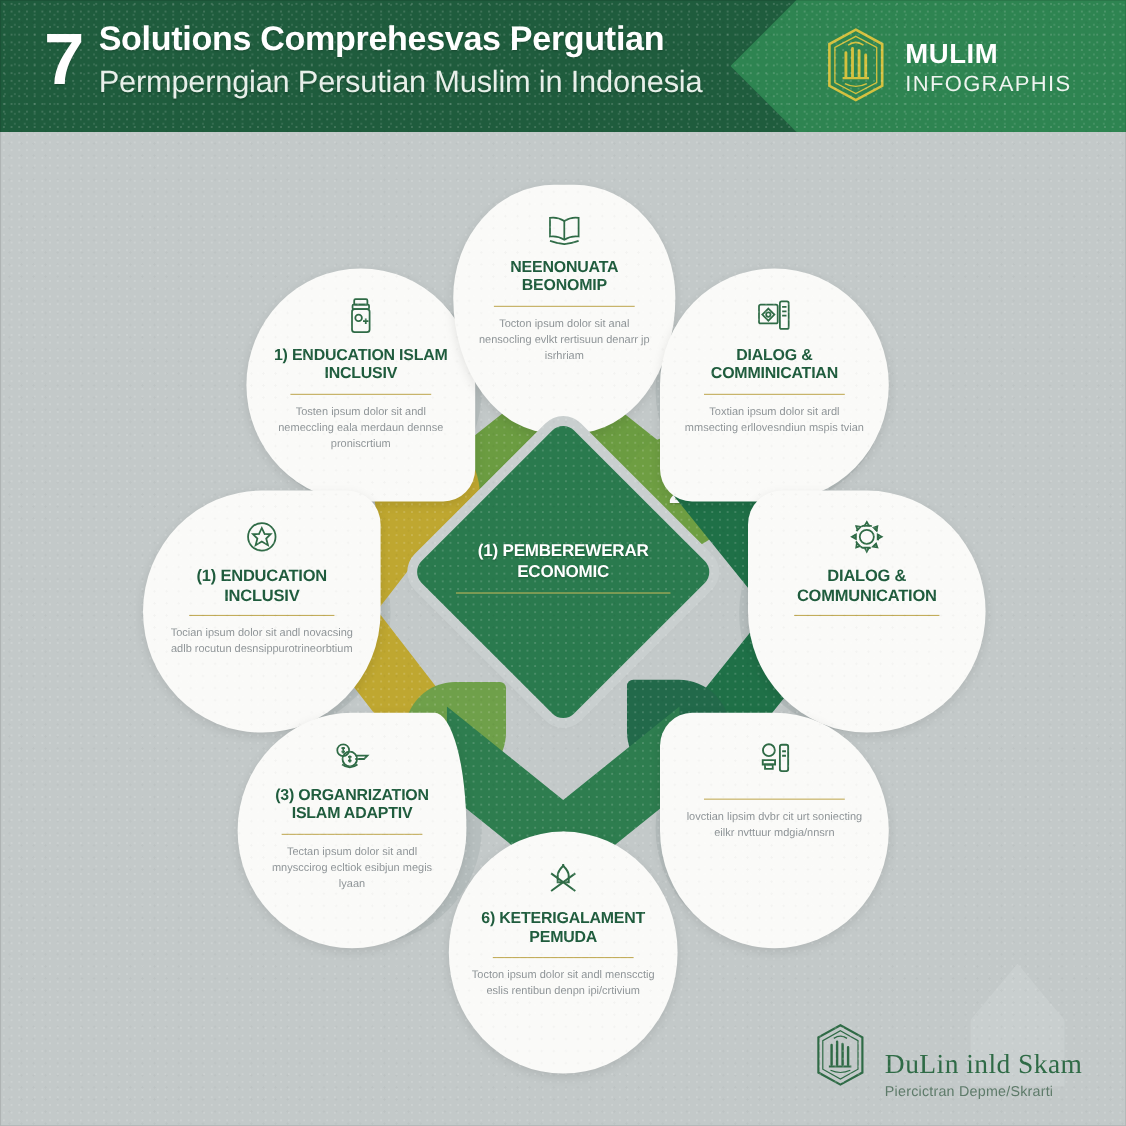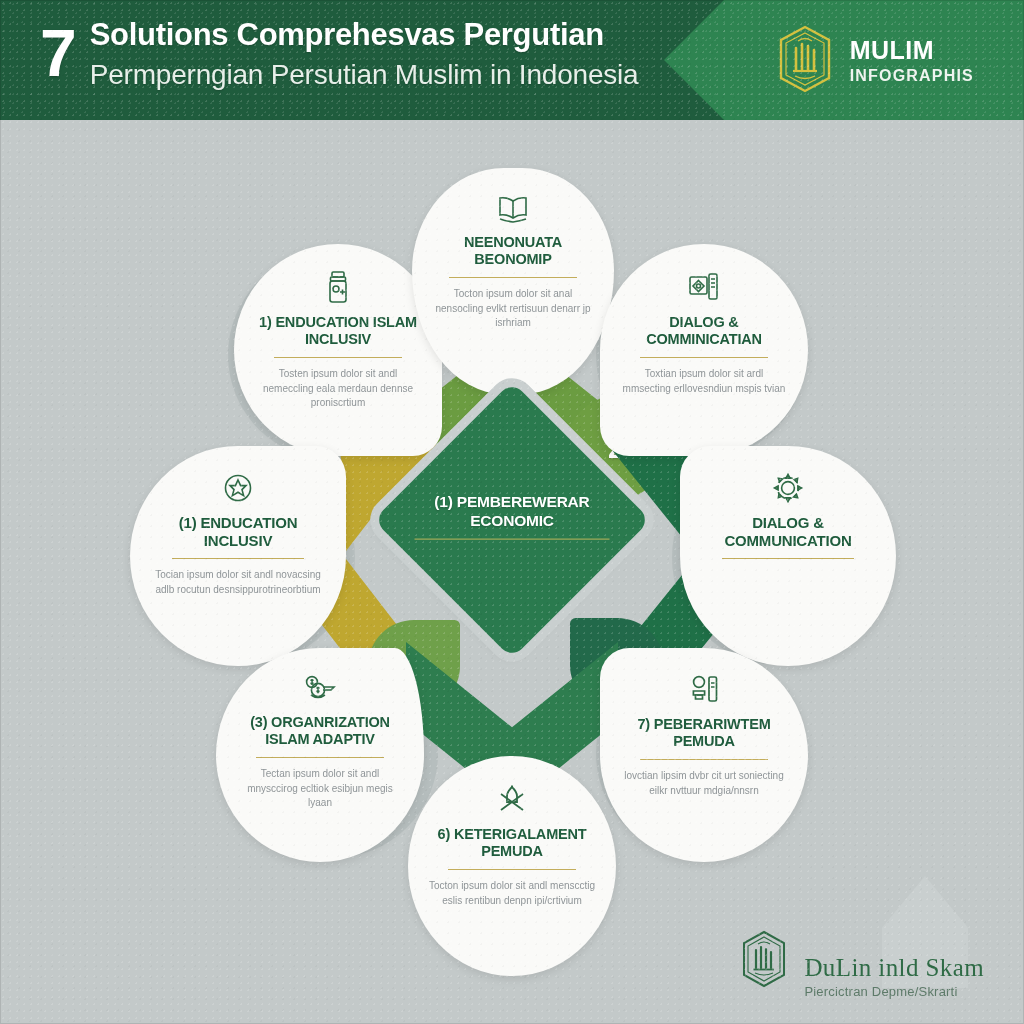--- a/index.html
+++ b/index.html
@@ -32,21 +32,21 @@
   .hdr-left{position:absolute;left:40px;top:18px;display:flex;align-items:flex-start;gap:14px;}
   .big7{font-size:66px;font-weight:bold;color:#ffffff;line-height:1;letter-spacing:-1px;
         margin-top:2px;text-shadow:0 1px 2px rgba(0,0,0,.25);}
   .hdr-title{font-size:31px;font-weight:bold;color:#ffffff;letter-spacing:-.3px;line-height:1.1;
              text-shadow:0 1px 2px rgba(0,0,0,.22);}
   .hdr-sub{font-size:28px;color:#e7efe9;margin-top:7px;letter-spacing:-.2px;
            text-shadow:0 1px 2px rgba(0,0,0,.20);}
   .hdr-right{position:absolute;right:50px;top:24px;display:flex;align-items:center;gap:14px;}
   .brand-txt{display:flex;flex-direction:column;line-height:1;}
   .brand-1{font-size:25px;font-weight:bold;color:#fff;letter-spacing:.5px;}
-  .brand-2{font-size:16px;color:#eef4ef;letter-spacing:1.2px;margin-top:5px;font-weight:bold;}
+  .brand-2{font-size:20px;color:#eef4ef;letter-spacing:1.2px;margin-top:5px;}
 
   
   .stage{position:absolute;left:0;top:120px;width:1024px;height:904px;z-index:10;}
 
   
   .blob{position:absolute;background:#b2b9b9;border-radius:50%;opacity:.75;z-index:1;}
 
   
   .card{position:absolute;z-index:4;background:#fafaf8;
         box-shadow:0 3px 10px rgba(0,0,0,.10);
@@ -182,21 +182,21 @@
   </div>
 
   <div class="center-wrap">
     <div class="diamond"></div>
     <div class="center-txt">
       <div class="ctitle">(1) PEMBEREWERAR ECONOMIC</div>
       <div class="crule"></div>
     </div>
   </div>
 
-  <div class="card p-tl" style="left:234px;top:124px;width:208px;height:212px;padding:26px 20px 18px;">
+  <div class="card p-tl" style="left:224px;top:124px;width:208px;height:212px;padding:26px 20px 18px;">
     <span class="ico">
       <svg width="30" height="34" viewBox="0 0 30 34" fill="none" stroke="#2f6b46" stroke-width="1.6">
         <rect x="9" y="2" width="12" height="5" rx="1.2"></rect>
         <rect x="7.5" y="7" width="15" height="4" rx="1"></rect>
         <rect x="7" y="11" width="16" height="21" rx="2.4"></rect>
         <circle cx="13" cy="19" r="3"></circle>
         <path d="M17 22 h5 M19.5 19.5 v5"></path>
       </svg>
     </span>
     <div class="ttl" style="font-size:14.5px;">1) ENDUCATION ISLAM INCLUSIV</div>
@@ -291,21 +291,20 @@
   <div class="card p-br" style="left:600px;top:528px;width:208px;height:214px;padding:26px 20px 18px;">
     <span class="ico">
       <svg width="34" height="32" viewBox="0 0 34 32" fill="none" stroke="#2f6b46" stroke-width="1.7">
         <circle cx="12" cy="8" r="5.4"></circle>
         <path d="M6.4 17 h11.2 v4 H6.4 Z"></path>
         <path d="M8.5 21 h7 v4 h-7 Z"></path>
         <rect x="22" y="3" width="7.5" height="24" rx="1.6"></rect>
         <path d="M24 9 h3.5 M24 13 h3.5"></path>
       </svg>
     </span>
-    <div class="ttl" style="font-size:14.5px;">7) PEBERARIWTEM PEMUDA</div>
     <div class="rule" style="width:128px;"></div>
     <div class="desc" style="font-size:10px;">lovctian lipsim dvbr cit urt soniecting eilkr nvttuur mdgia/nnsrn</div>
   </div>
 
 </div>
 
 <div class="f-ghost"></div>
 <div class="footer">
   <span>
     <svg width="52" height="58" viewBox="0 0 52 58">

